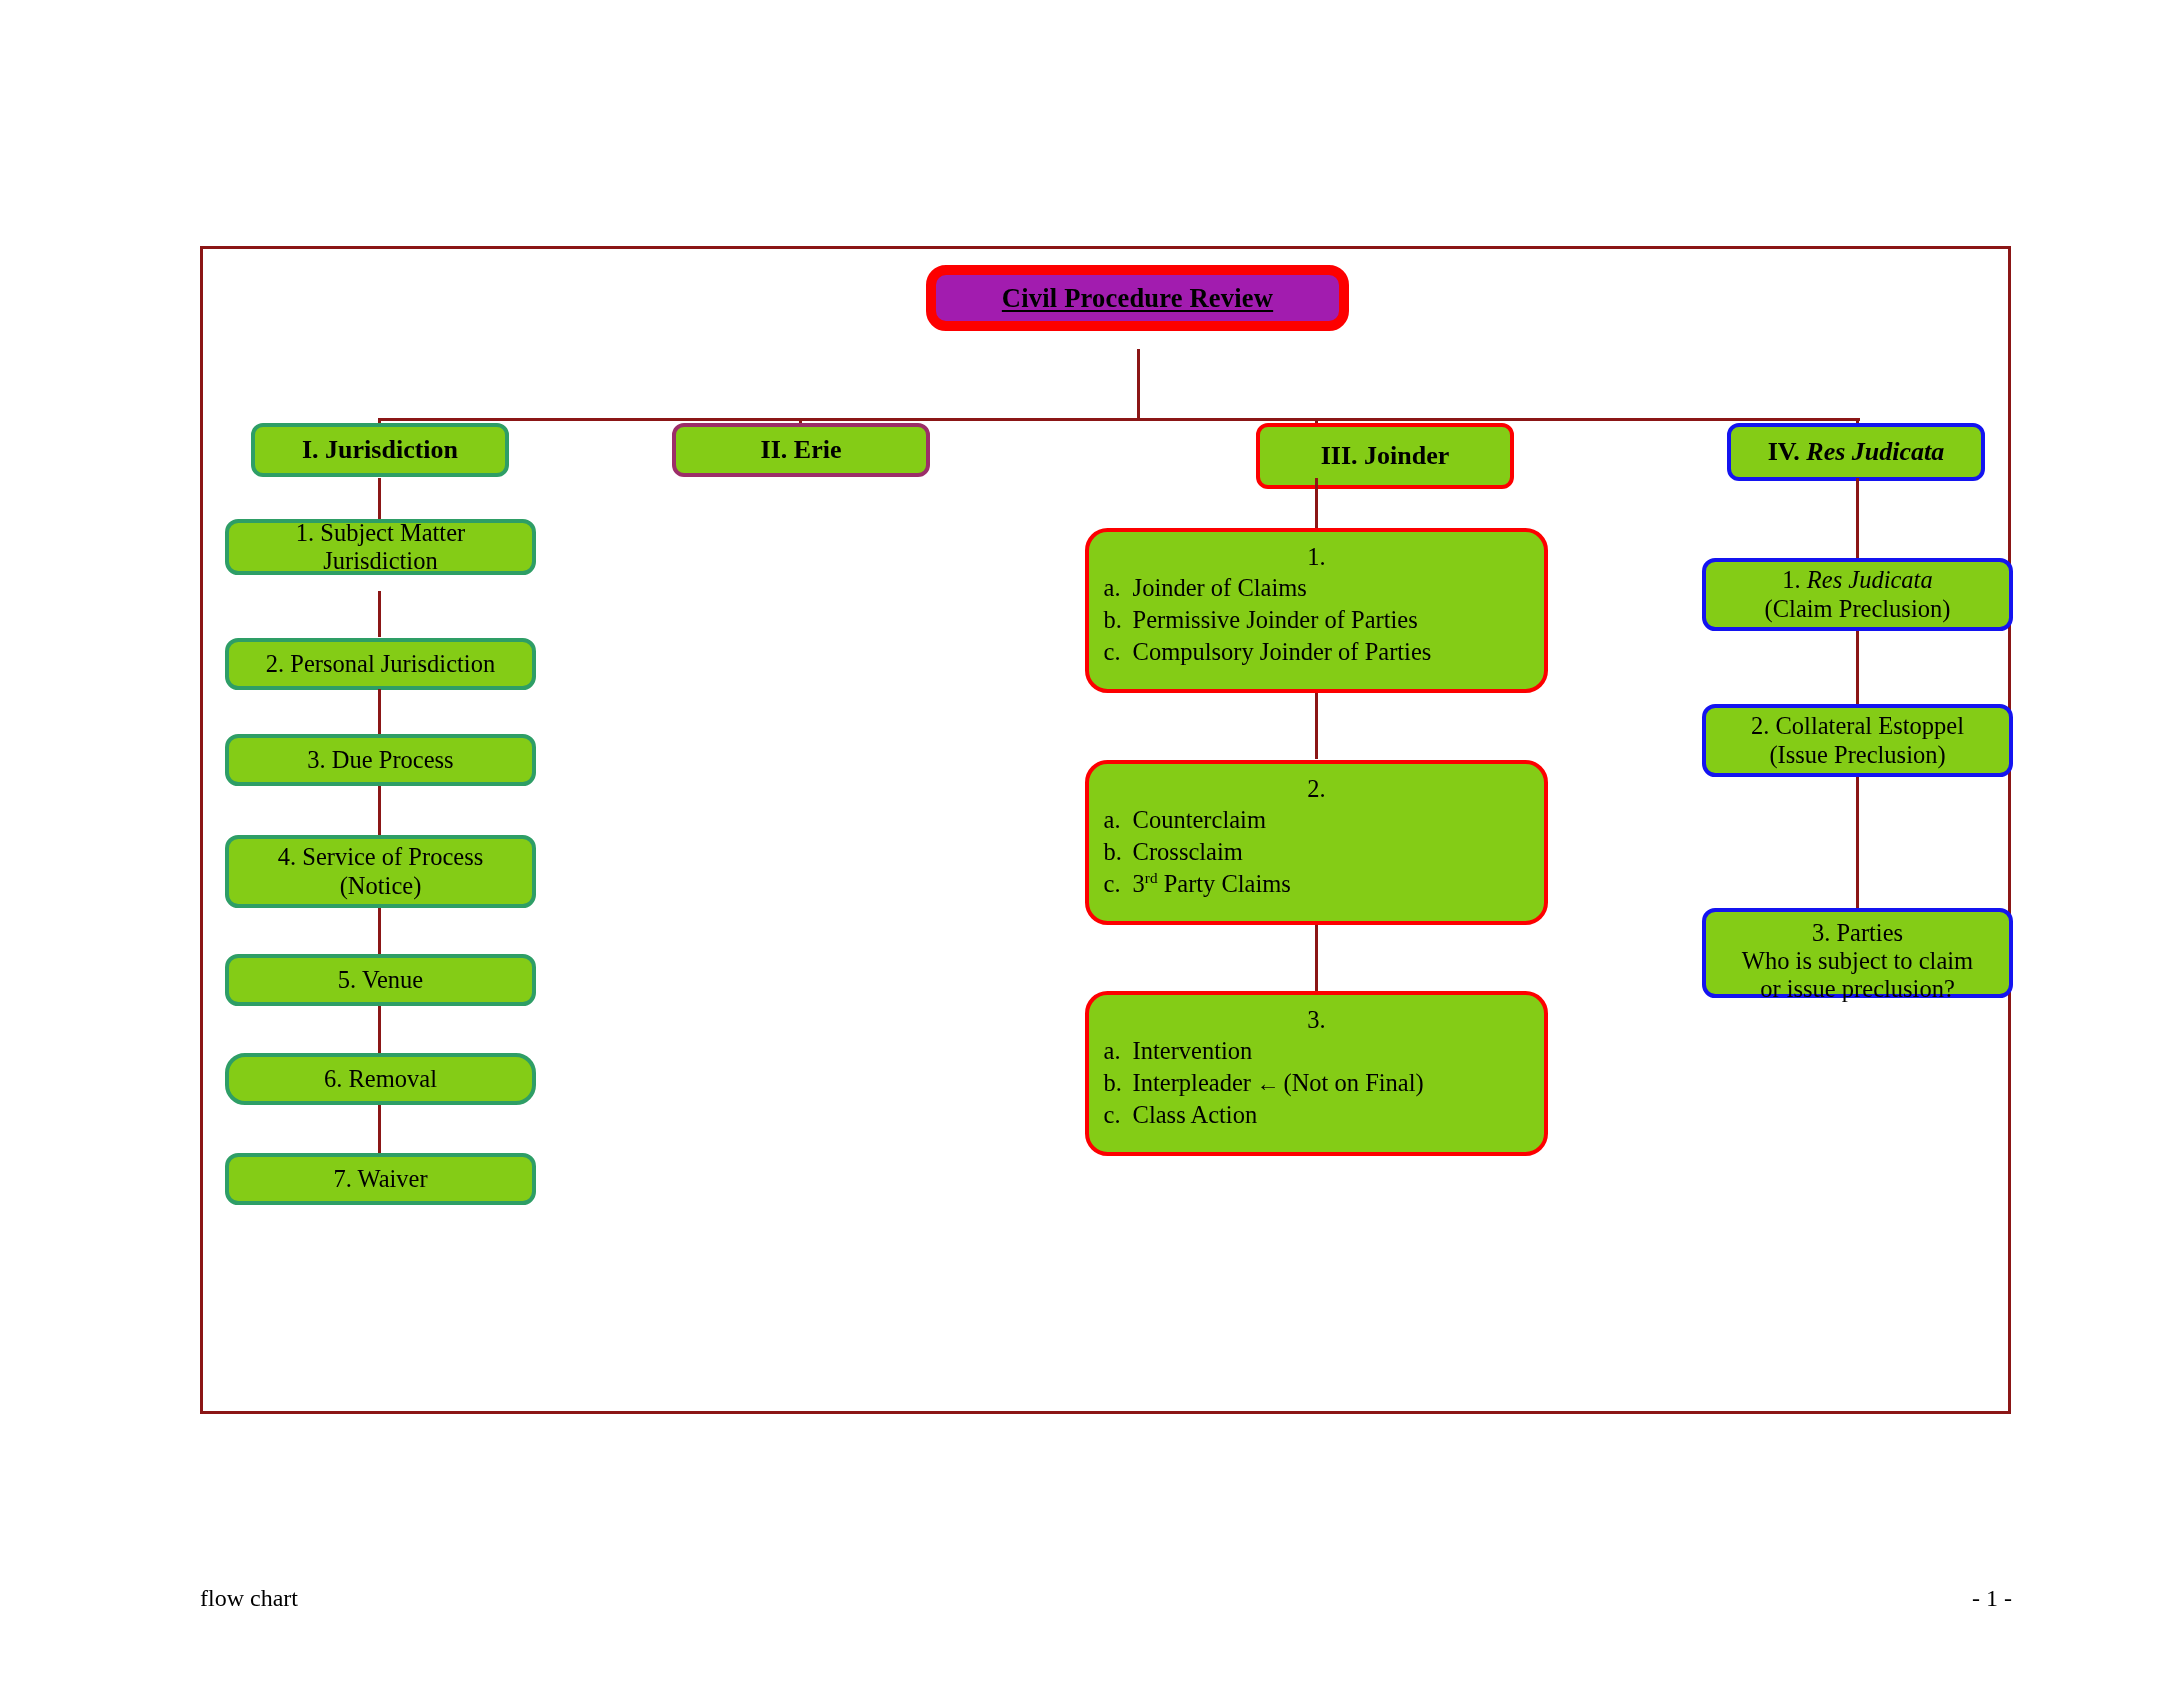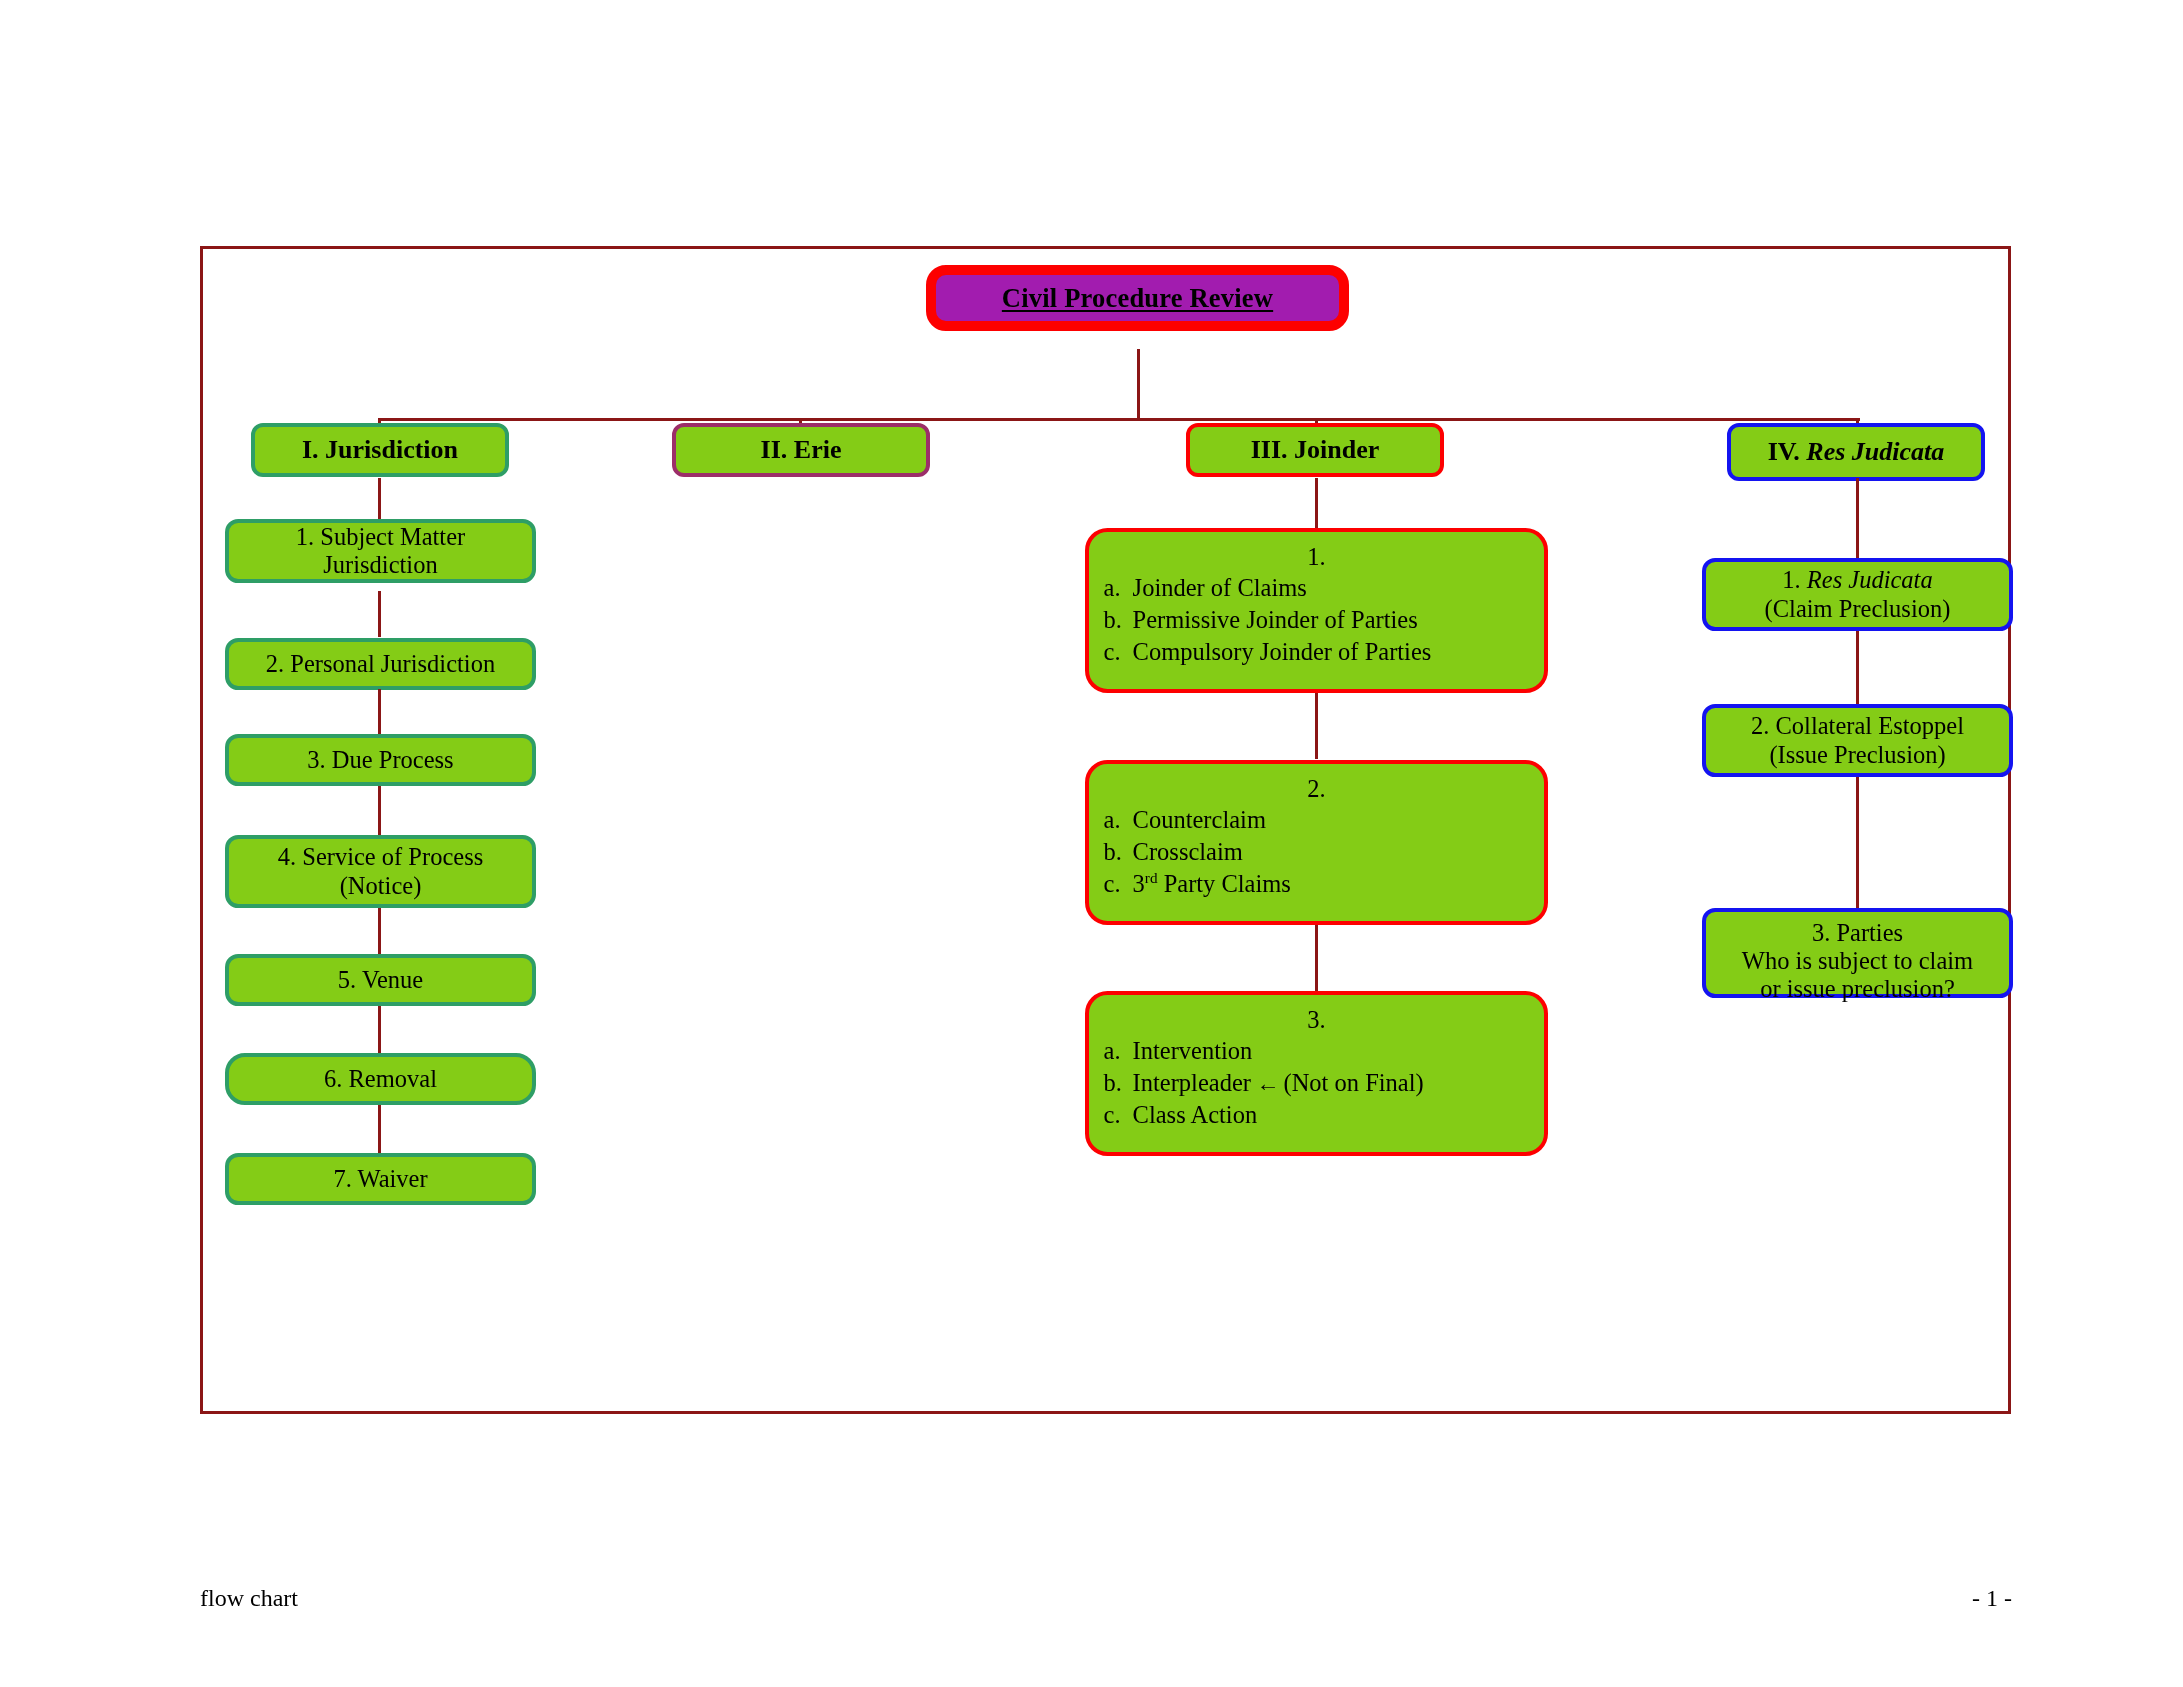--- a/index.html
+++ b/index.html
@@ -176,31 +176,31 @@
   <div class="vline" style="left:1856px; top:418px; height:54px;"></div>
 
   <div class="node node-head c-green" style="left:251px; top:423px; width:258px; height:54px;">
     <span>I.  Jurisdiction</span>
   </div>
 
   <div class="node node-head c-purple" style="left:672px; top:423px; width:258px; height:54px;">
     <span>II.  Erie</span>
   </div>
 
-  <div class="node node-head c-red" style="left:1186px; top:423px; width:258px; height:54px;">
+  <div class="node node-head c-red" style="left:1256px; top:423px; width:258px; height:66px;">
     <span>III.  Joinder</span>
   </div>
 
   <div class="node node-head c-blue" style="left:1727px; top:423px; width:258px; height:58px;">
     <span><span>IV.  </span><span class="ital">Res Judicata</span></span>
   </div>
 
   <div class="vline" style="left:378px; top:478px; height:41px;"></div>
 
-  <div class="node node-leaf c-green" style="left:225px; top:519px; width:311px; height:64px;">
+  <div class="node node-leaf c-green" style="left:225px; top:519px; width:311px; height:56px;">
     <span>1. Subject Matter</span>
     <span>Jurisdiction</span>
   </div>
 
   <div class="vline" style="left:378px; top:591px; height:46px;"></div>
 
   <div class="node node-leaf c-green" style="left:225px; top:638px; width:311px; height:52px;">
     <span>2. Personal Jurisdiction</span>
   </div>
 

